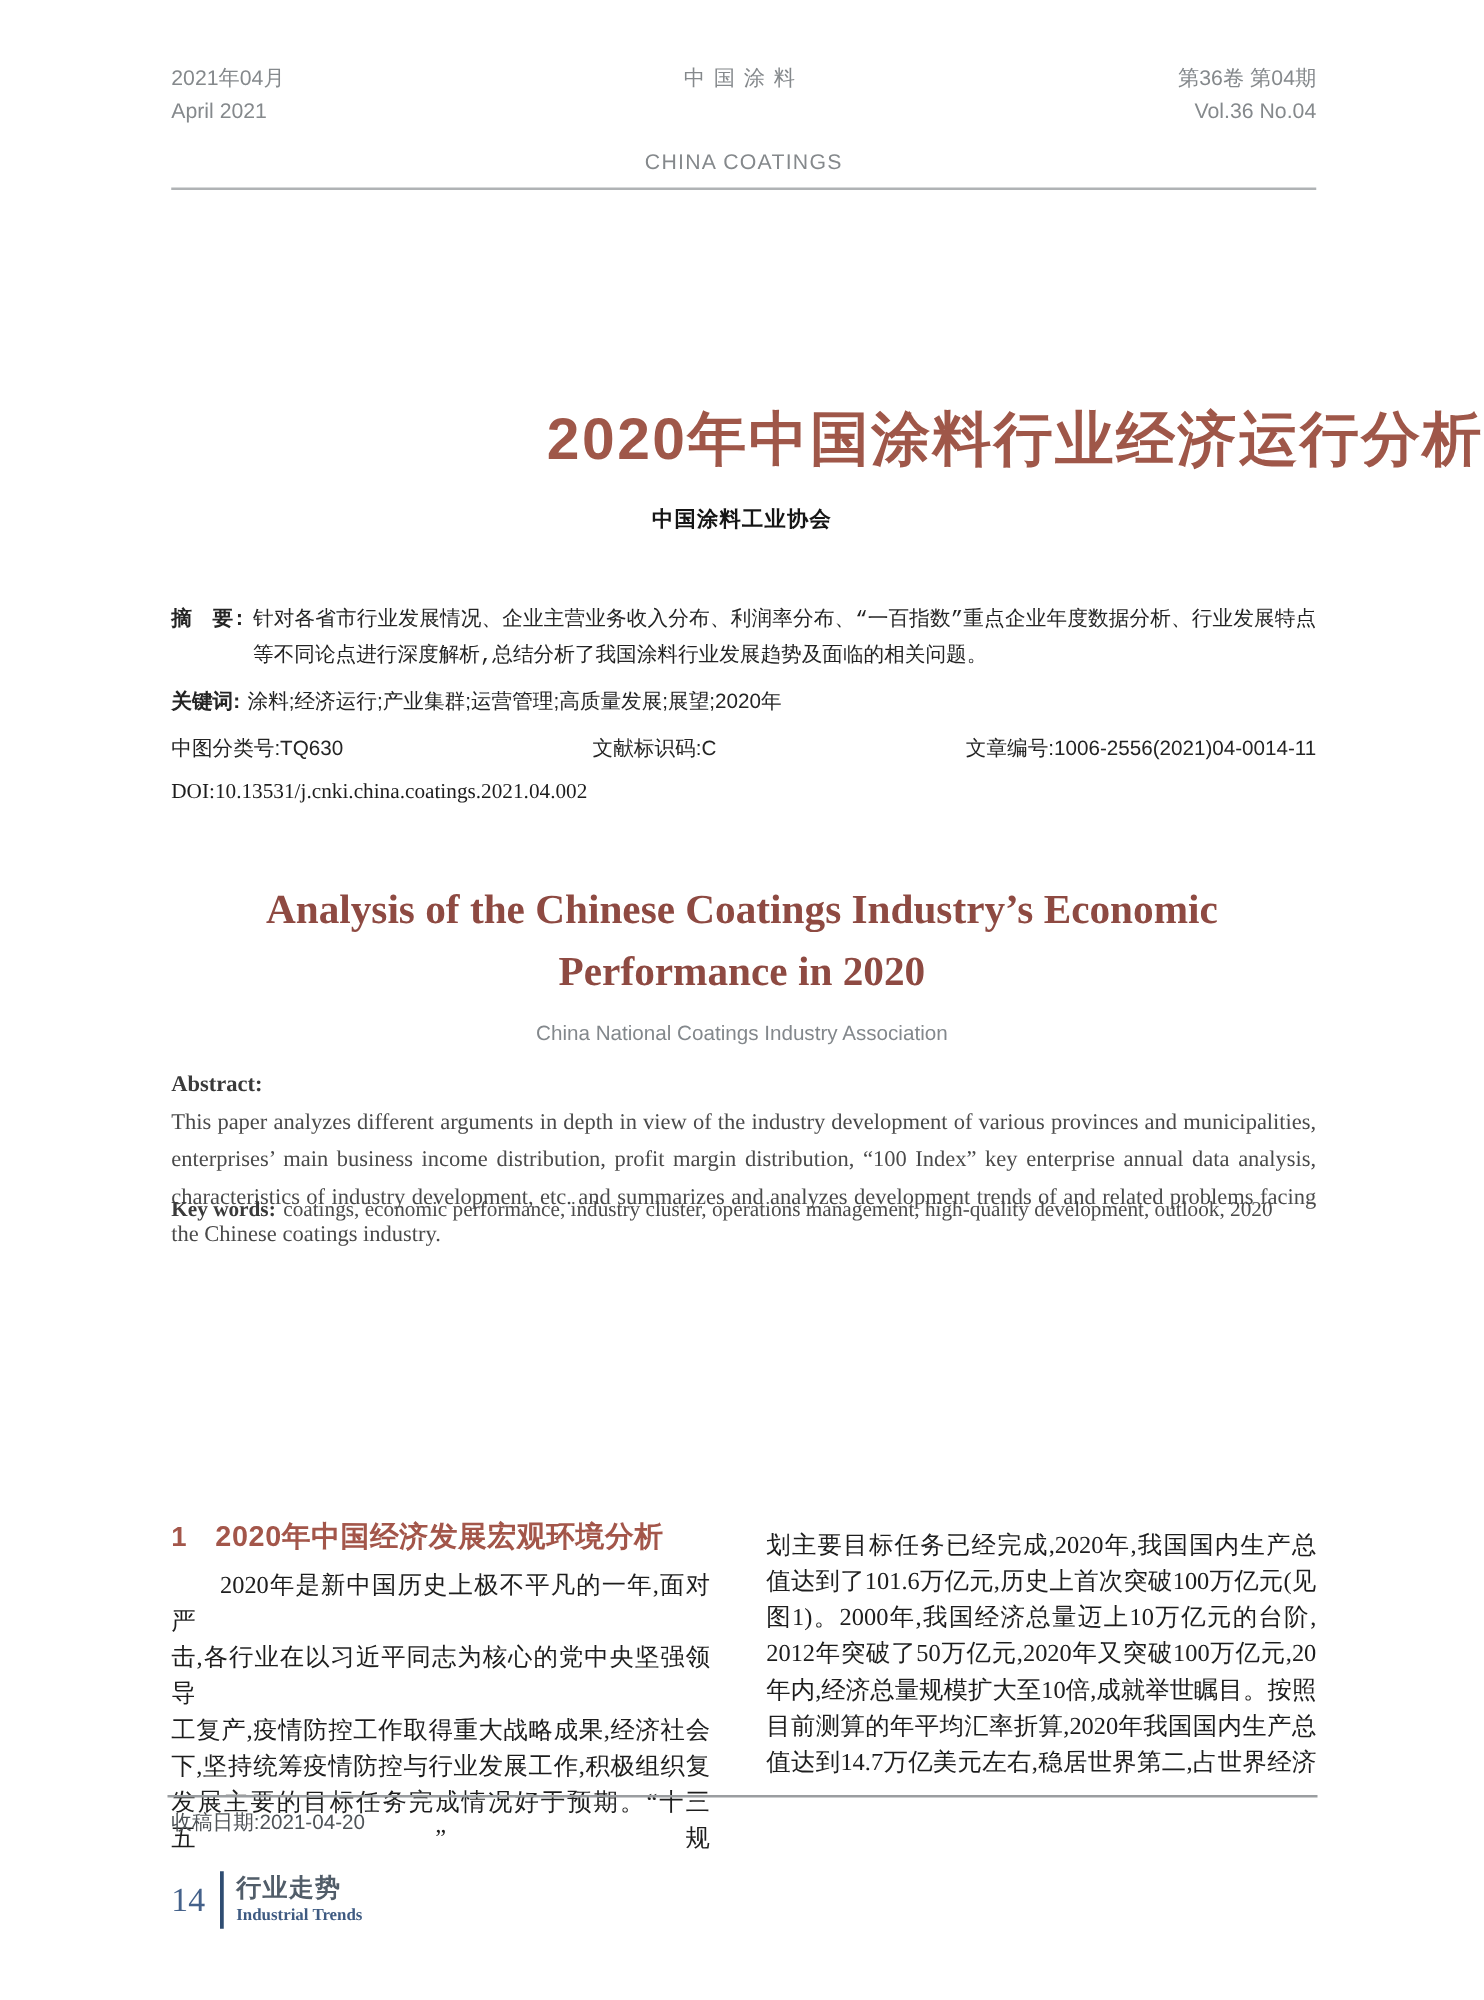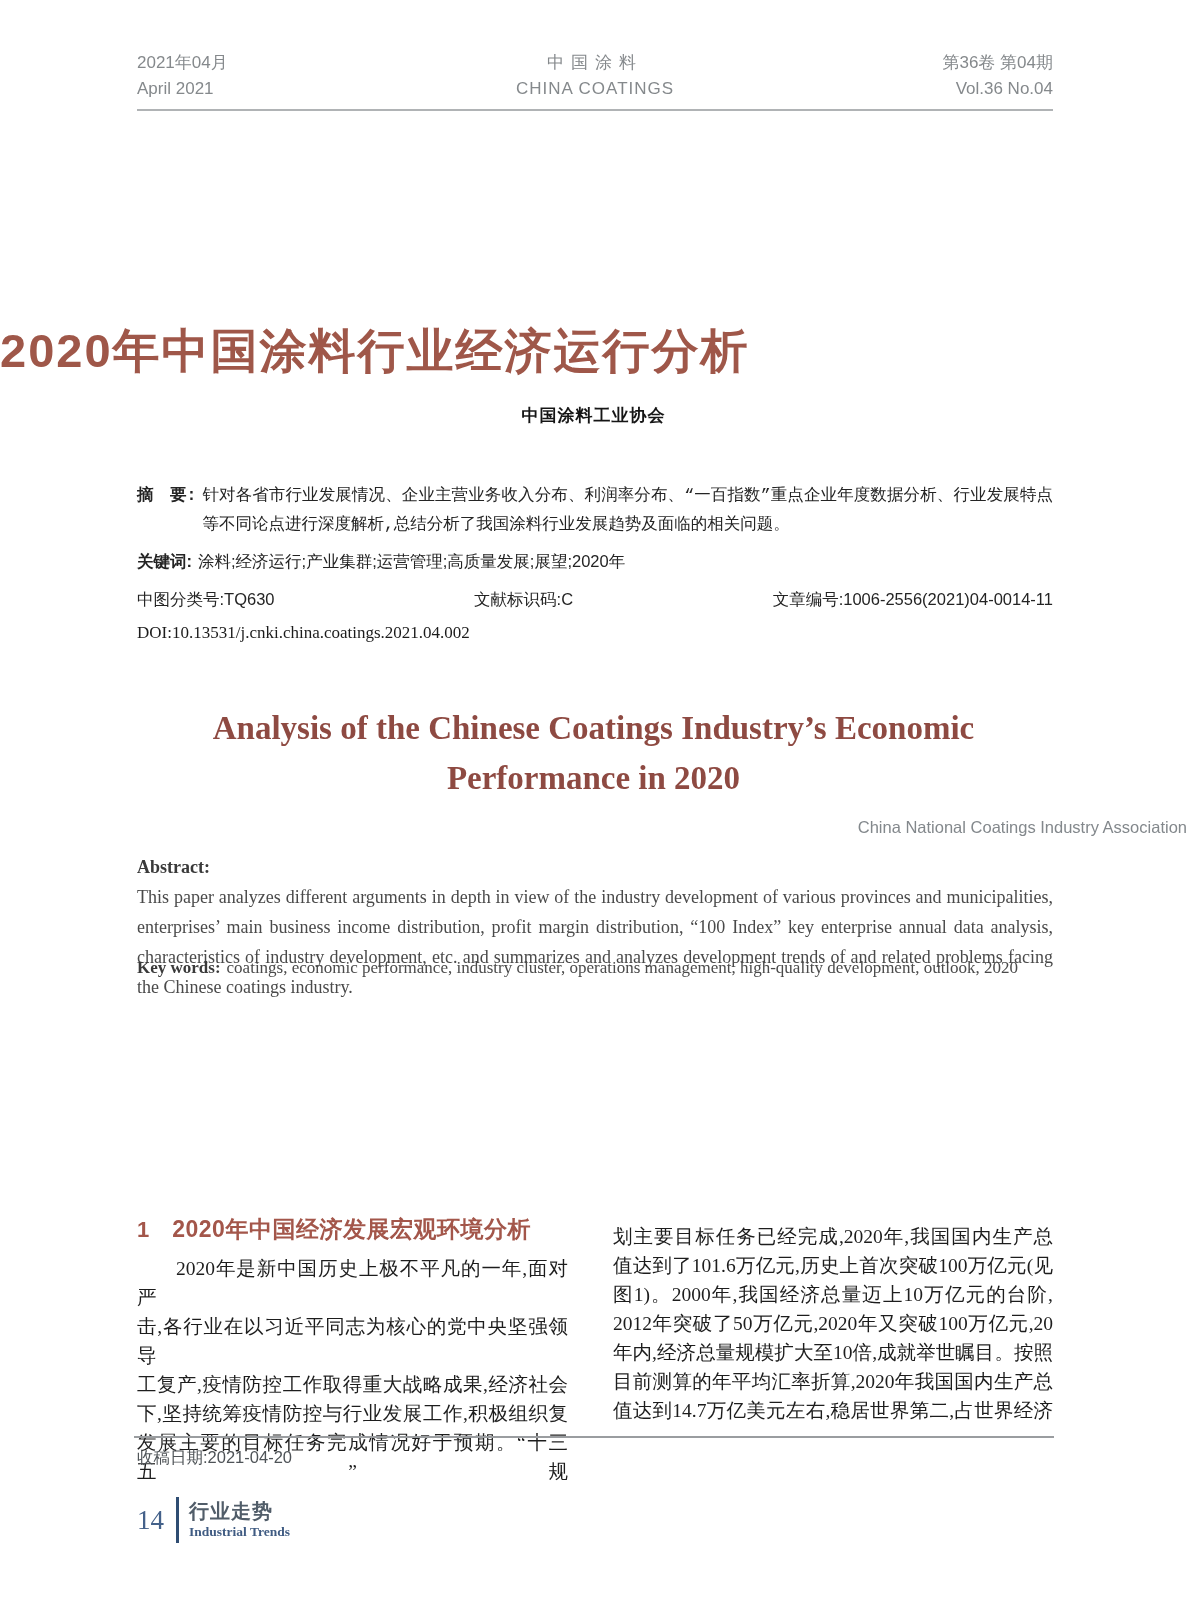--- a/index.html
+++ b/index.html
@@ -13,27 +13,27 @@
     font-family: "Liberation Sans", sans-serif;
   }
 
   
   .header { position: absolute; top: 50px; left: 137px; width: 916px; }
   .header-row { display: flex; }
   .hcol { flex: 1; color: #85898c; font-size: 17px; line-height: 26px; }
   .hcol.center { text-align: center; }
   .hcol.right { text-align: right; }
   .zh-spaced { letter-spacing: 7px; }
-  .en-spaced { letter-spacing: 1px; }
+  .en-spaced { letter-spacing: 1px; margin-top: 41px; }
   .header-rule { margin-top: 7px; height: 2px; background: #b0b3b5; }
 
   
   .zh-title {
     position: absolute; top: 320px; left: 0; width: 100%;
-    text-align: left; font-size: 47px; font-weight: bold;
+    text-align: right; font-size: 47px; font-weight: bold;
     color: #9f5749; letter-spacing: 2px;
   }
   .zh-author {
     position: absolute; top: 404px; left: 0; width: 100%;
     text-align: center; font-size: 17px; font-weight: bold; color: #151515;
     letter-spacing: 1px;
   }
 
   
   .meta { position: absolute; top: 481px; left: 137px; width: 916px; color: #242424; }
@@ -46,21 +46,21 @@
   .doi-row { margin-top: 12px; font-family: "Liberation Serif", serif; font-size: 17px; color: #1c1c1c; }
 
   
   .en-title {
     position: absolute; top: 703px; left: 0; width: 100%;
     text-align: center; font-family: "Liberation Serif", serif;
     font-weight: bold; font-size: 33px; line-height: 50px; color: #8e4a42;
   }
   .en-author {
     position: absolute; top: 818px; left: 0; width: 100%;
-    text-align: right; font-size: 16.5px; color: #83888c;
+    text-align: center; font-size: 16.5px; color: #83888c;
   }
 
   
   .en-abstract {
     position: absolute; top: 852px; left: 137px; width: 916px;
     display: flex; font-family: "Liberation Serif", serif;
     font-size: 18px; line-height: 30px; color: #4a4a4a; flex-direction: column;
   }
   .en-abstract .meta-label { color: #3a3a3a; }
   .en-abstract p { margin: 0; text-align: justify; }

